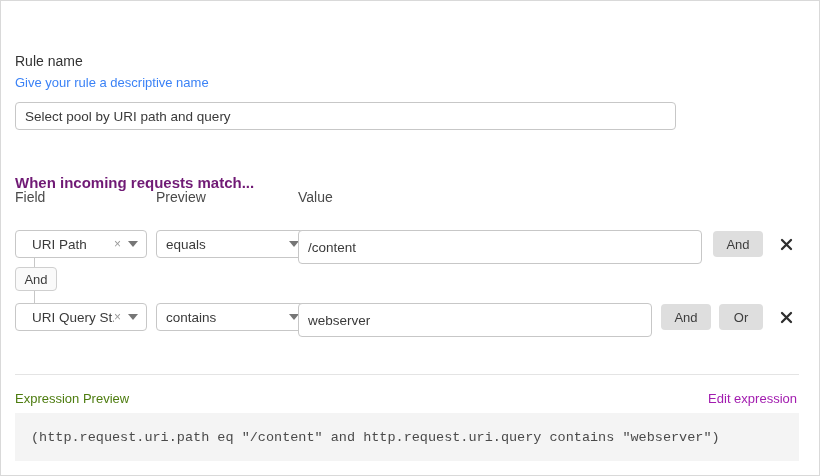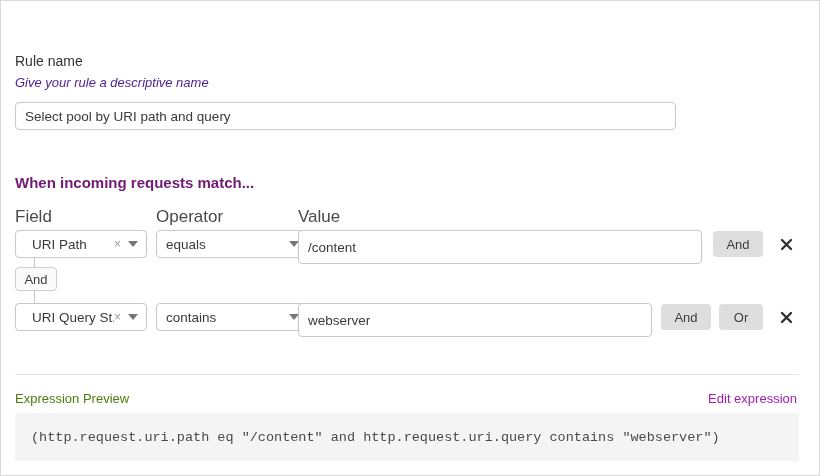--- a/index.html
+++ b/index.html
@@ -59,22 +59,21 @@
     position: absolute;
     font-size: 14px;
     color: #333333;
   }
   .rule-name-label { left: 14px; top: 52px; }
   .rule-name-help {
     position: absolute;
     left: 14px;
     top: 74px;
     font-size: 13px;
-    color: #4c1d95;
-    font-style: italic;
+    color: #3b82f6;
   }
   .rule-name-input {
     position: absolute;
     left: 14px;
     top: 101px;
     width: 661px;
     height: 28px;
     box-sizing: border-box;
     border: 1px solid #c7c7c7;
     border-radius: 4px;
@@ -92,22 +91,22 @@
     left: 14px;
     top: 173px;
     font-size: 15px;
     font-weight: bold;
     color: #701a75;
   }
 
   
   .col-head {
     position: absolute;
-    top: 206px;
-    font-size: 17px;
+    top: 188px;
+    font-size: 14px;
     color: #4a4a4a;
   }
   .col-head-field    { left: 14px; }
   .col-head-operator { left: 155px; }
   .col-head-value    { left: 297px; }
 
   
   .cond-row {
     position: absolute;
     left: 0;
@@ -292,21 +291,21 @@
 <div class="dialog">
 
 
   <div class="section-label rule-name-label">Rule name</div>
   <div class="rule-name-help">Give your rule a descriptive name</div>
   <input class="rule-name-input" type="text" value="Select pool by URI path and query" style="">
 
   <div class="match-heading">When incoming requests match...</div>
 
   <div class="col-head col-head-field">Field</div>
-  <div class="col-head col-head-operator">Operator</div>
+  <div class="col-head col-head-operator">Preview</div>
   <div class="col-head col-head-value">Value</div>
 
   <div class="cond-row row-1">
     <div class="select-box select-field">
       <span class="select-text">URI Path</span>
       <span class="select-clear">×</span>
       <span class="caret"></span>
     </div>
     <div class="select-box select-operator">
       <span class="select-text">equals</span>

